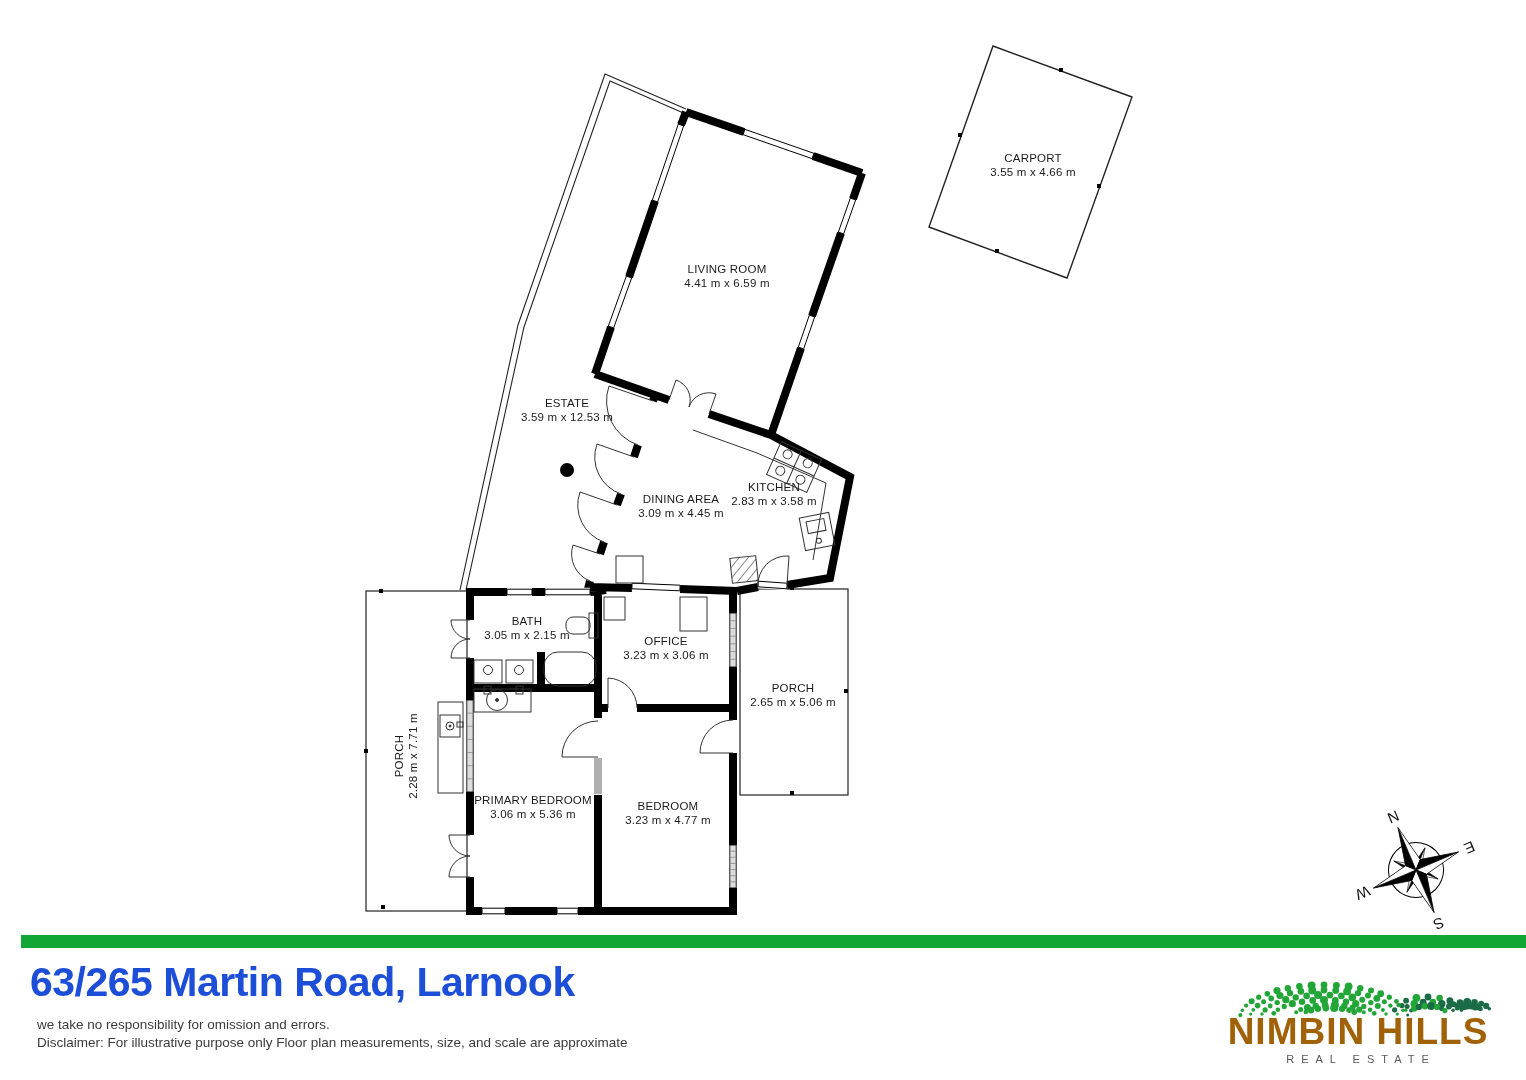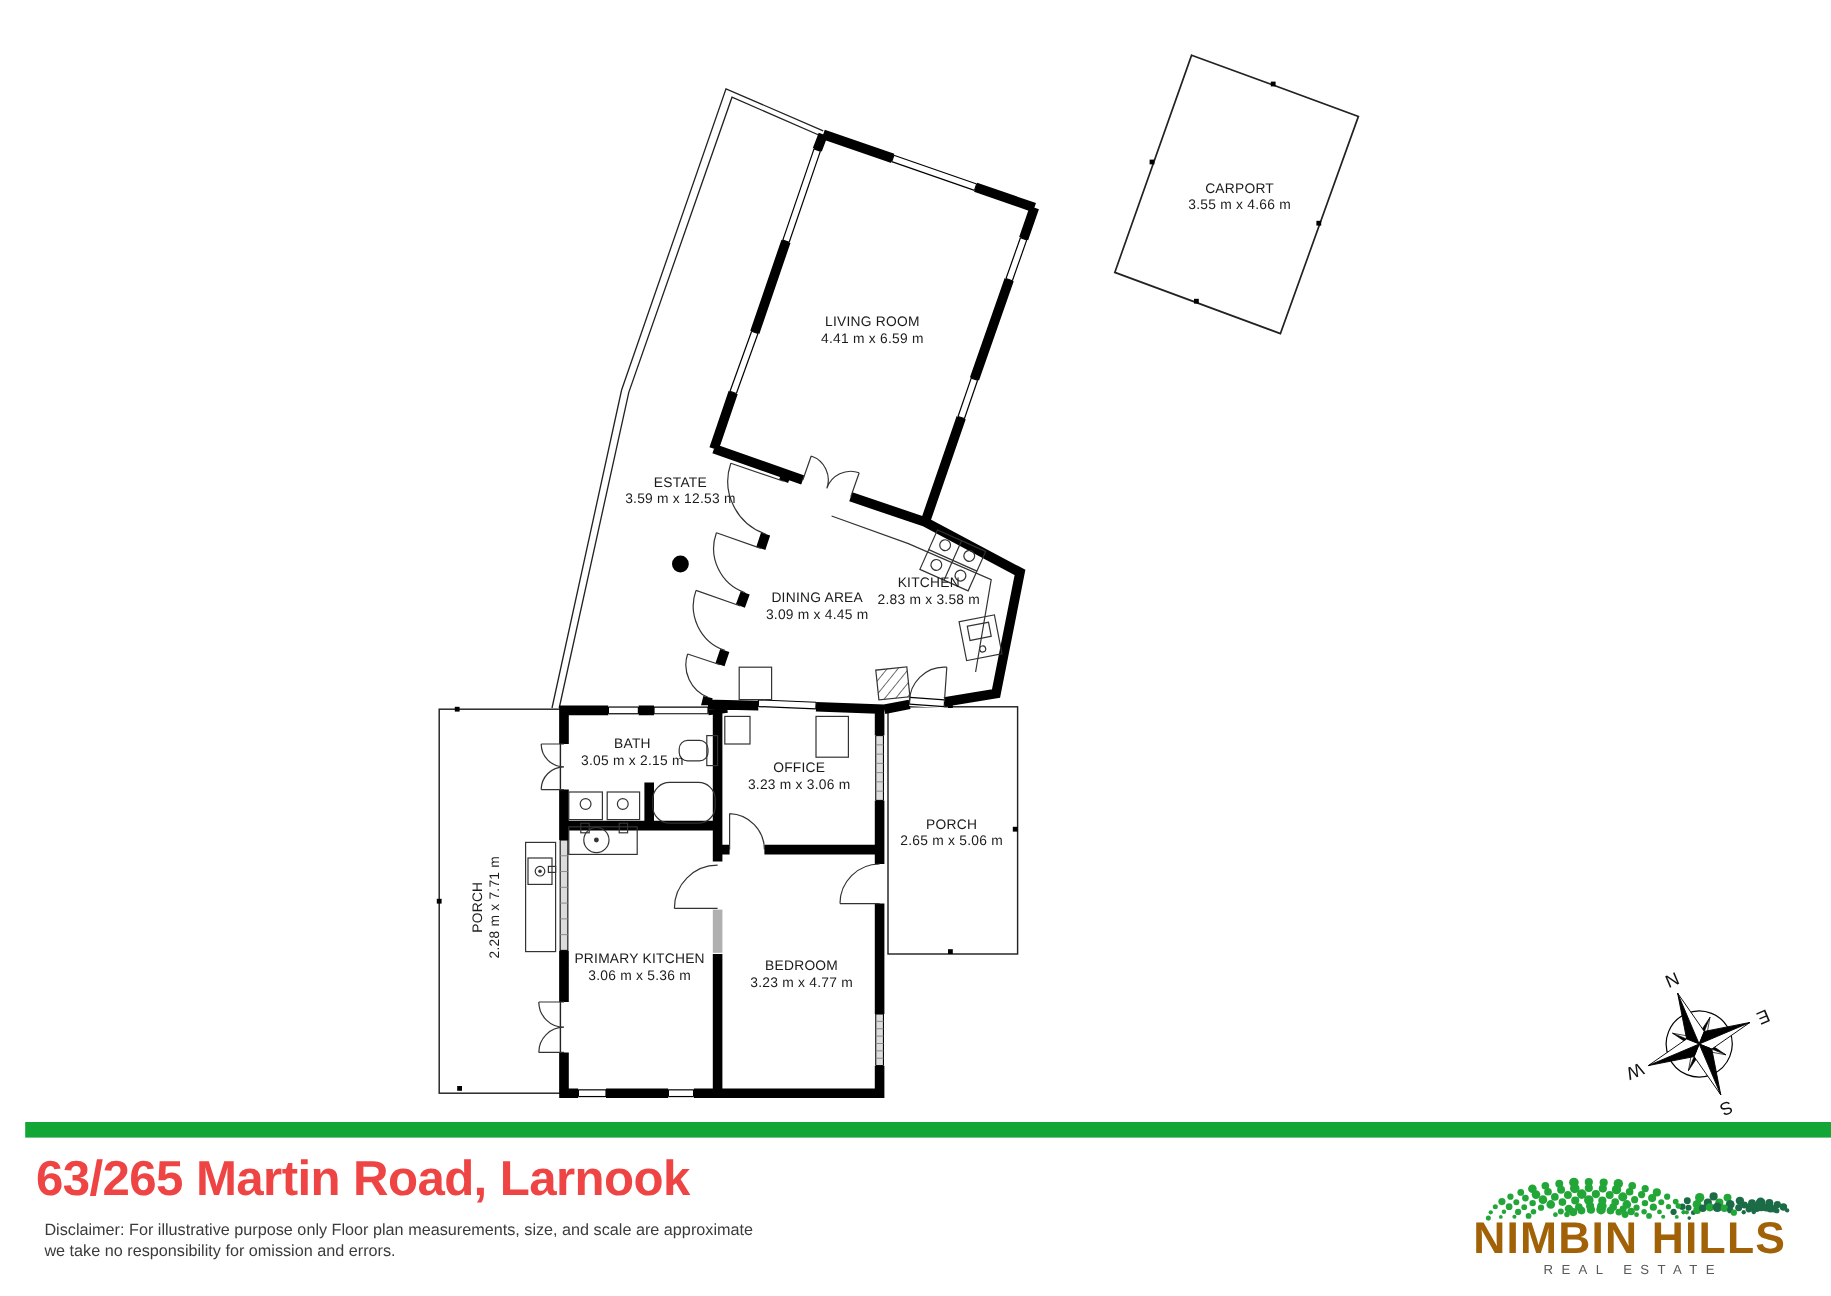--- a/index.html
+++ b/index.html
@@ -6,21 +6,21 @@
   .stage{position:relative;width:1526px;height:1080px;background:#fff;overflow:hidden;
          font-family:"Liberation Sans", sans-serif;}
   .plan-svg{position:absolute;left:0;top:0;}
   .room-label{position:absolute;transform:translate(-50%,-50%);text-align:center;
               font-size:11.5px;line-height:13.5px;color:#1b1b1b;white-space:nowrap;letter-spacing:.2px;}
   .room-label.rot{transform:translate(-50%,-50%) rotate(-90deg);}
   .room-name{}
   .room-dims{}
   .green-bar{position:absolute;left:21px;top:935px;width:1505px;height:13px;background:#12a636;}
   .address{position:absolute;left:30px;top:959px;font-size:41px;font-weight:bold;
-           color:#ef4444;letter-spacing:-0.5px;}
+           color:#1d4ed8;letter-spacing:-0.5px;}
   .disclaimer{position:absolute;left:37px;top:1016px;font-size:13.5px;line-height:18px;color:#3b3b3b;}
   .brand-name{position:absolute;left:1358px;top:1011px;transform:translateX(-50%);
               font-size:37px;font-weight:bold;color:#a16207;letter-spacing:1px;white-space:nowrap;}
   .brand-tagline{position:absolute;left:1361px;top:1053px;transform:translateX(-50%);
               font-size:11px;color:#58595b;letter-spacing:7px;white-space:nowrap;}
 </style>
 </head>
 <body>
 
 <div class="stage">
@@ -437,29 +437,29 @@
   </div>
   <div class="room-label" style="left:793px;top:695px">
     <div class="room-name">PORCH</div>
     <div class="room-dims">2.65 m x 5.06 m</div>
   </div>
   <div class="room-label rot" style="left:406px;top:756px">
     <div class="room-name">PORCH</div>
     <div class="room-dims">2.28 m x 7.71 m</div>
   </div>
   <div class="room-label" style="left:533px;top:807px">
-    <div class="room-name">PRIMARY KITCHEN</div>
+    <div class="room-name">PRIMARY BEDROOM</div>
     <div class="room-dims">3.06 m x 5.36 m</div>
   </div>
   <div class="room-label" style="left:668px;top:813px">
     <div class="room-name">BEDROOM</div>
     <div class="room-dims">3.23 m x 4.77 m</div>
   </div>
 
   <div class="green-bar" style="background: rgb(18, 166, 54);"></div>
   <div class="address">63/265 Martin Road, Larnook</div>
   <div class="disclaimer">
+    <div>we take no responsibility for omission and errors.</div>
     <div>Disclaimer: For illustrative purpose only Floor plan measurements, size, and scale are approximate</div>
-    <div>we take no responsibility for omission and errors.</div>
   </div>
   <div class="brand-name">NIMBIN HILLS</div>
   <div class="brand-tagline">REAL ESTATE</div>
 </div>
 
 </body></html>

